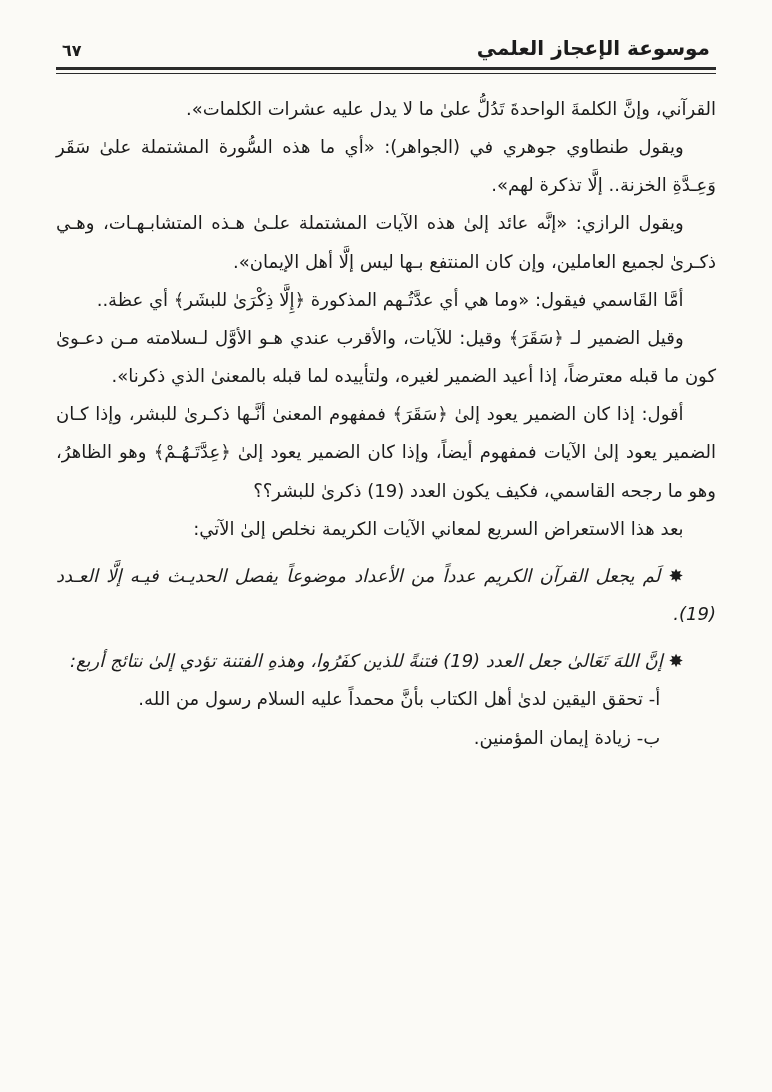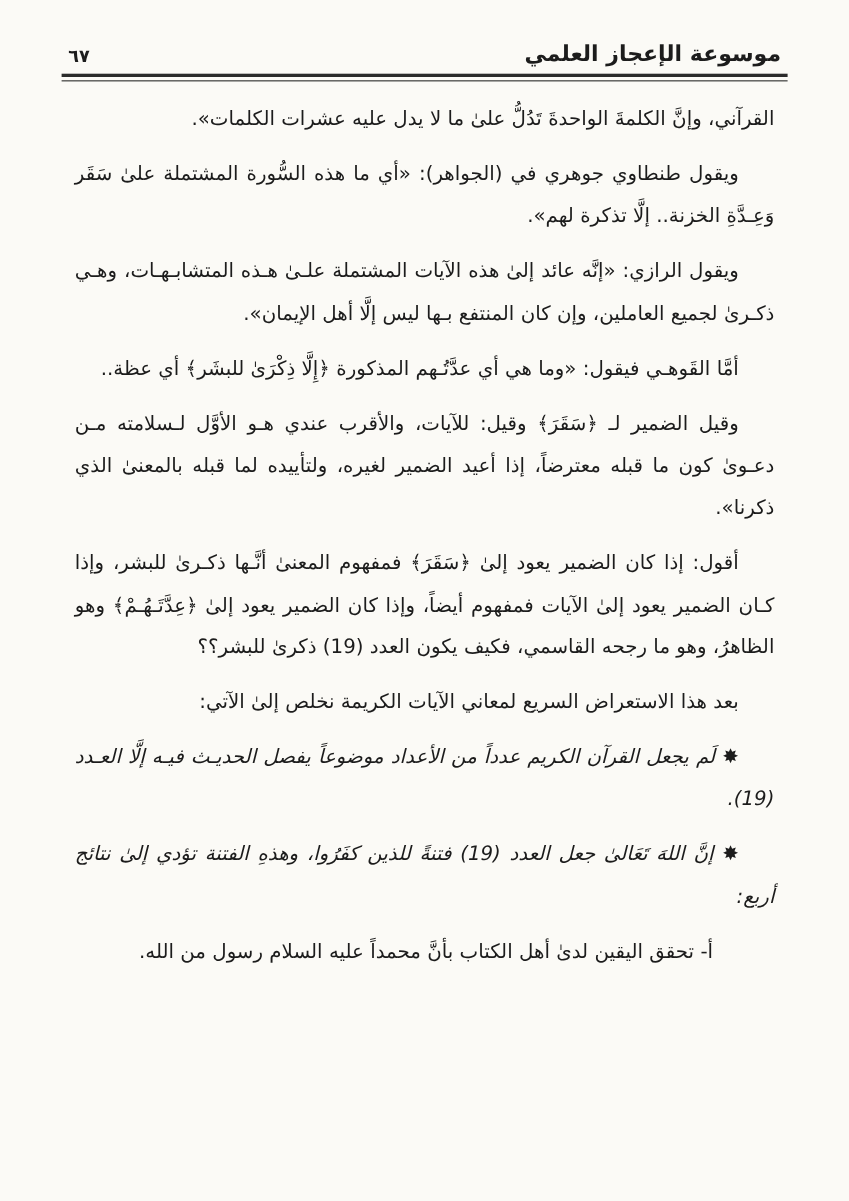--- a/index.html
+++ b/index.html
@@ -39,21 +39,21 @@
     border-top: 3px solid #2b2b2b;
     border-bottom: 1px solid #2b2b2b;
     margin-bottom: 16px;
   }
   .body-text {
     font-size: 18px;
     line-height: 2.12;
     text-align: justify;
     text-justify: inter-word;
   }
-  .para { margin: 12px; }
+  .para { margin: 0; }
   .ind   { text-indent: 1.8em; }
   .item1 { text-indent: 3.1em; }
   .item2 { text-indent: 0.35em; }
   .item3 { text-indent: 1.6em; }
   .bullet { margin-top: 9px; font-style: italic; }
 </style>
 </head>
 <body>
 
 <div class="page">
@@ -62,22 +62,23 @@
     <span class="book-title">موسوعة الإعجاز العلمي</span>
     <span class="page-number">٦٧</span>
   </header>
 
   <div class="double-rule"></div>
 
   <main class="body-text">
     <p class="para">القرآني، وإنَّ الكلمةَ الواحدةَ تَدُلُّ علىٰ ما لا يدل عليه عشرات الكلمات».</p>
     <p class="para ind">ويقول طنطاوي جوهري في (الجواهر): «أي ما هذه السُّورة المشتملة علىٰ سَقَر وَعِـدَّةِ الخزنة.. إلَّا تذكرة لهم».</p>
     <p class="para ind">ويقول الرازي: «إنَّه عائد إلىٰ هذه الآيات المشتملة علـىٰ هـذه المتشابـهـات، وهـي ذكـرىٰ لجميع العاملين، وإن كان المنتفع بـها ليس إلَّا أهل الإيمان».</p>
-    <p class="para ind">أمَّا القَوهـي فيقول: «وما هي أي عدَّتُـهم المذكورة ﴿إِلَّا ذِكْرَىٰ للبشَر﴾ أي عظة..</p>
+    <p class="para ind">أمَّا القَاسمي فيقول: «وما هي أي عدَّتُـهم المذكورة ﴿إِلَّا ذِكْرَىٰ للبشَر﴾ أي عظة..</p>
     <p class="para ind">وقيل الضمير لـ ﴿سَقَرَ﴾ وقيل: للآيات، والأقرب عندي هـو الأوَّل لـسلامته مـن دعـوىٰ كون ما قبله معترضاً، إذا أعيد الضمير لغيره، ولتأييده لما قبله بالمعنىٰ الذي ذكرنا».</p>
     <p class="para ind">أقول: إذا كان الضمير يعود إلىٰ ﴿سَقَرَ﴾ فمفهوم المعنىٰ أنَّـها ذكـرىٰ للبشر، وإذا كـان الضمير يعود إلىٰ الآيات فمفهوم أيضاً، وإذا كان الضمير يعود إلىٰ ﴿عِدَّتَـهُـمْ﴾ وهو الظاهرُ، وهو ما رجحه القاسمي، فكيف يكون العدد (19) ذكرىٰ للبشر؟؟</p>
     <p class="para ind">بعد هذا الاستعراض السريع لمعاني الآيات الكريمة نخلص إلىٰ الآتي:</p>
     <p class="para ind bullet">✸ لَم يجعل القرآن الكريم عدداً من الأعداد موضوعاً يفصل الحديـث فيـه إلَّا العـدد (19).</p>
     <p class="para ind bullet">✸ إنَّ اللهَ تَعَالىٰ جعل العدد (19) فتنةً للذين كفَرُوا، وهذهِ الفتنة تؤدي إلىٰ نتائج أربع:</p>
     <p class="para item1">أ- تحقق اليقين لدىٰ أهل الكتاب بأنَّ محمداً عليه السلام رسول من الله.</p>
+    <p class="para item1">ب- زيادة إيمان المؤمنين.</p>
   </main>
 
 </div>
 
 </body></html>

